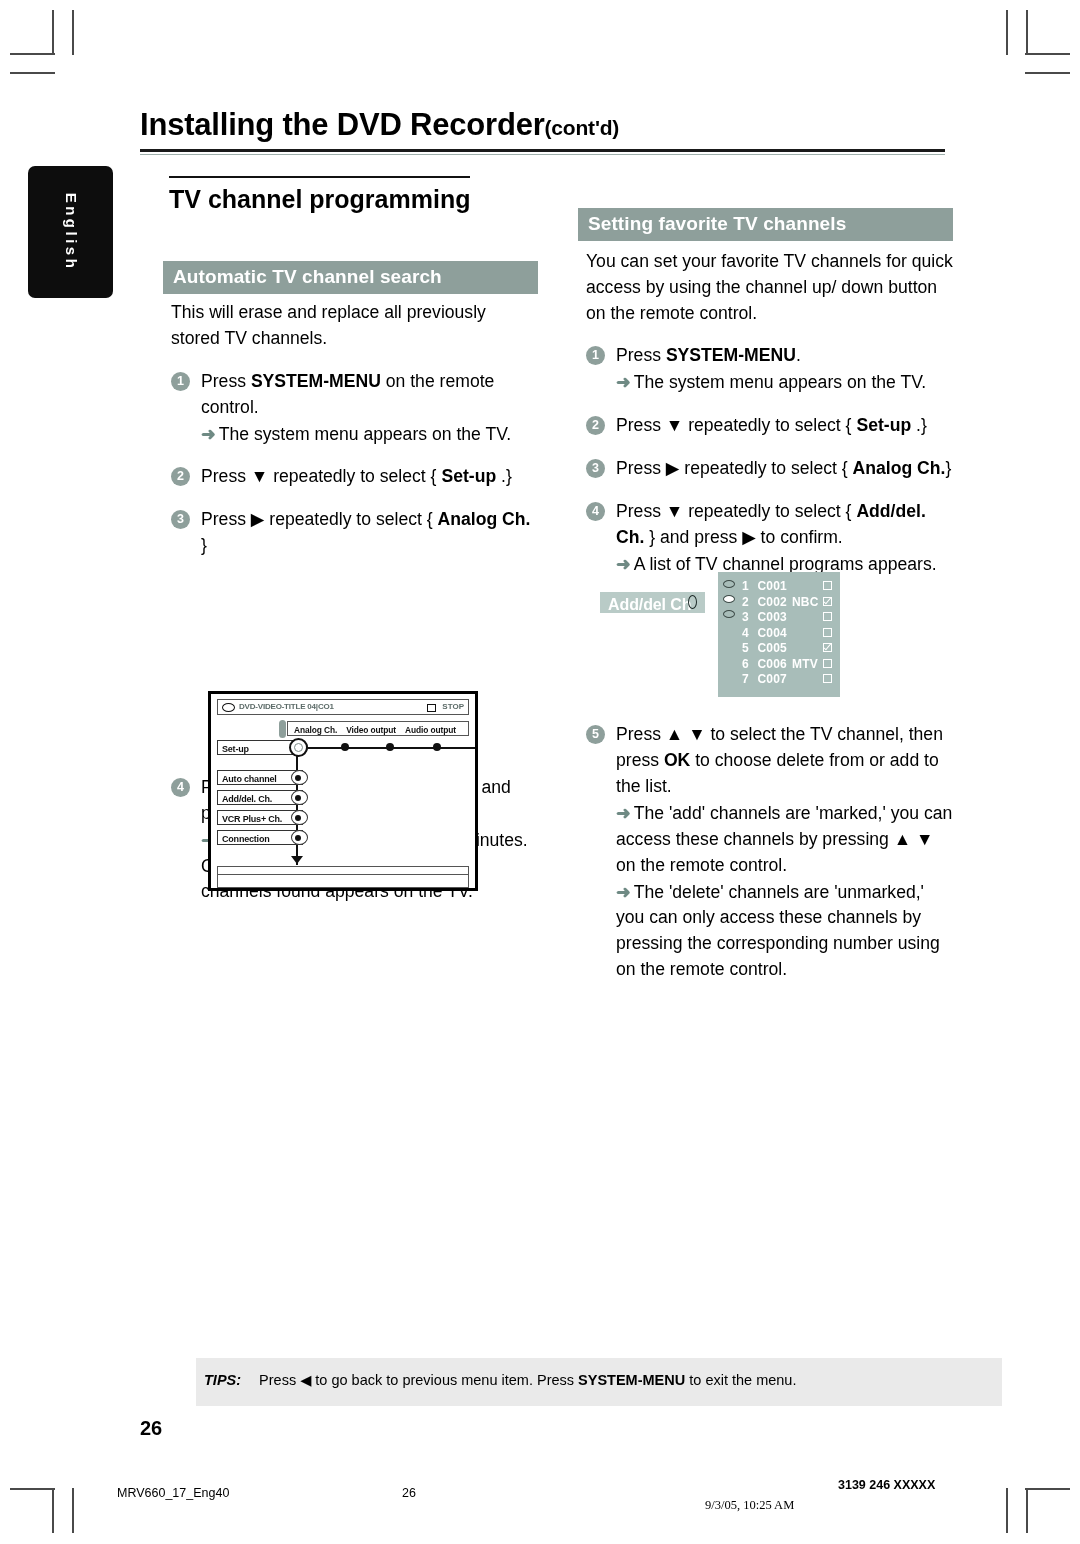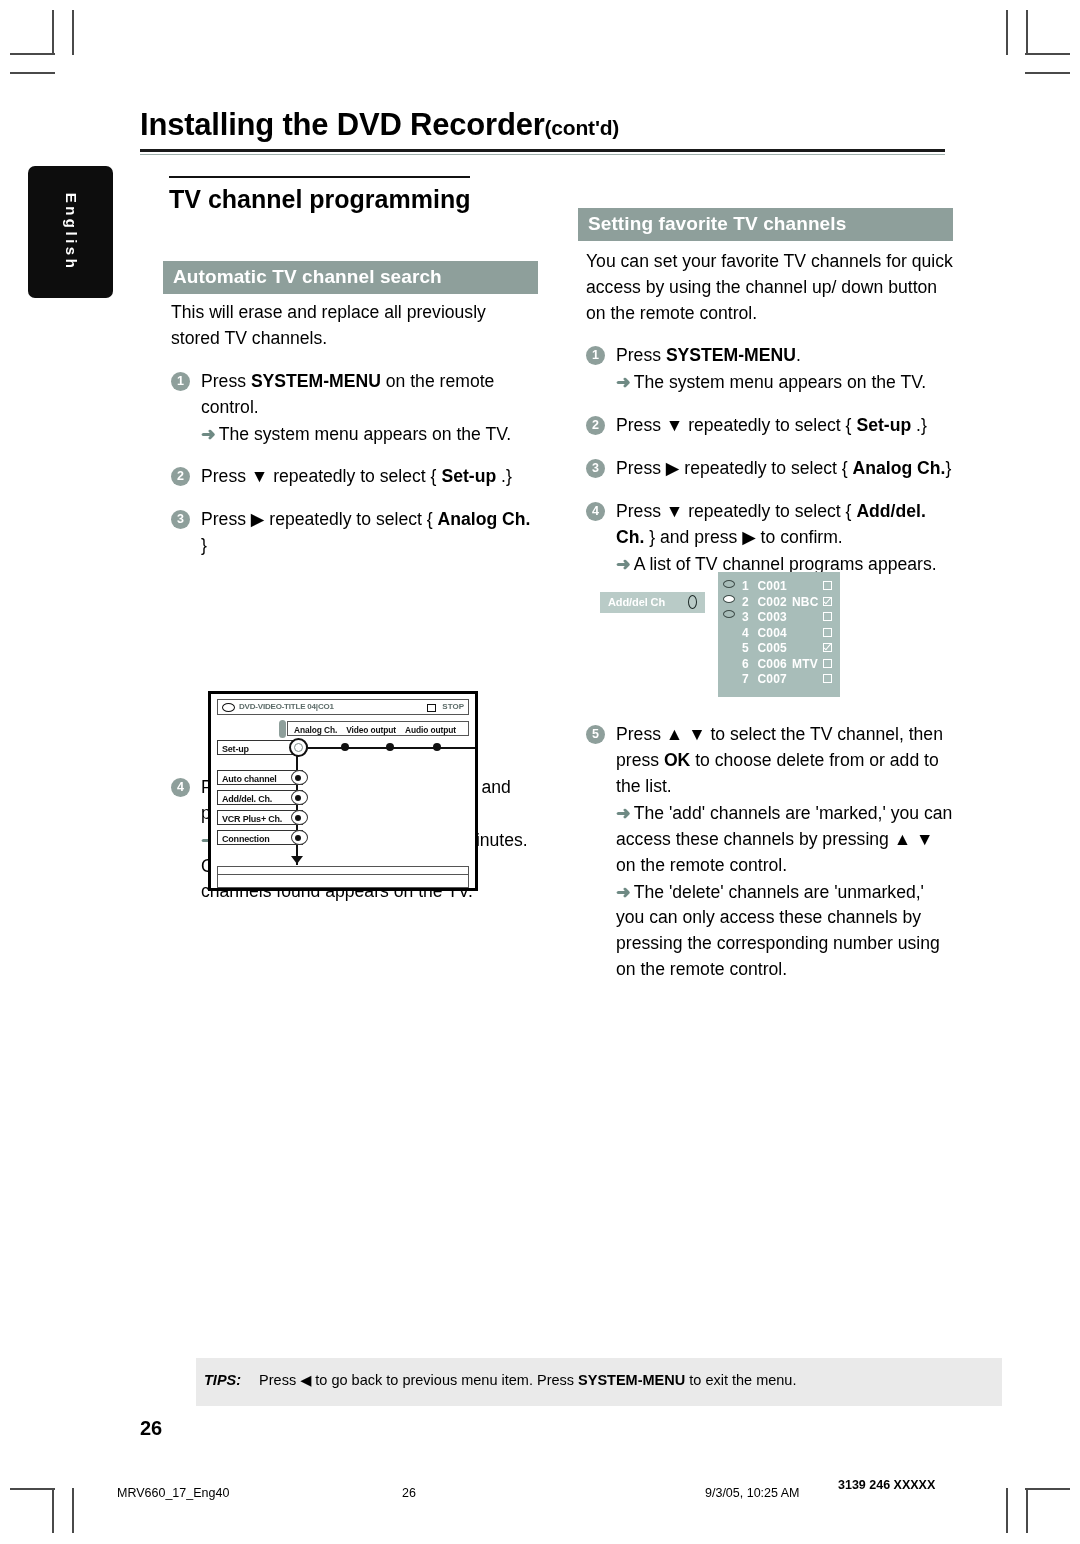--- a/index.html
+++ b/index.html
@@ -295,21 +295,21 @@
     position: absolute;
     left: 600px; top: 572px;
     width: 250px; height: 132px;
   }
   .ch-tag {
     position: absolute;
     left: 0; top: 20px;
     width: 105px; height: 20px;
     background: #b9cbc7;
     color: #ffffff;
-    font-size: 11px;
+    font-size: 16px;
     font-weight: bold;
     padding: 4px 0 17px 8px;
     box-sizing: border-box;
     letter-spacing: -0.1px;
   }
   .ch-tag .handle {
     position: absolute;
     right: 8px; top: 3px;
     width: 9px; height: 14px;
     border: 1.6px solid #1d2a28;
@@ -410,21 +410,21 @@
     width: 1080px;
     height: 30px;
     font-size: 12.5px;
   }
   .footer .f {
     position: absolute;
     white-space: nowrap;
   }
   .f-file  { left: 117px; top: 8px; }
   .f-num   { left: 402px; top: 8px; }
-  .f-date  { left: 705px; top: 8px; }
+  .f-date  { left: 705px; top: 20px; font-family: Liberation Serif, serif; }
   .f-code  { left: 838px; top: 0px; font-weight: bold; }
 </style>
 </head>
 <body>
 
 <div class="page">
 
   <div class="cropmark" style="left:52px;top:10px;width:2px;height:45px;"></div>
   <div class="cropmark" style="left:10px;top:53px;width:45px;height:2px;"></div>
   <div class="cropmark" style="left:72px;top:10px;width:2px;height:45px;"></div>

